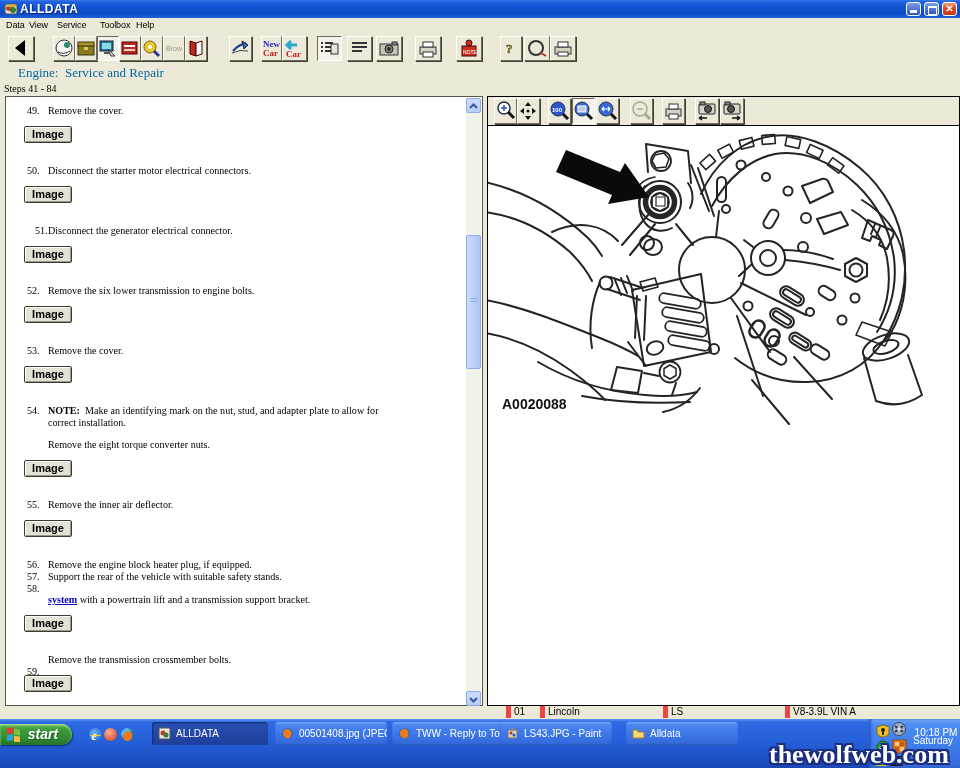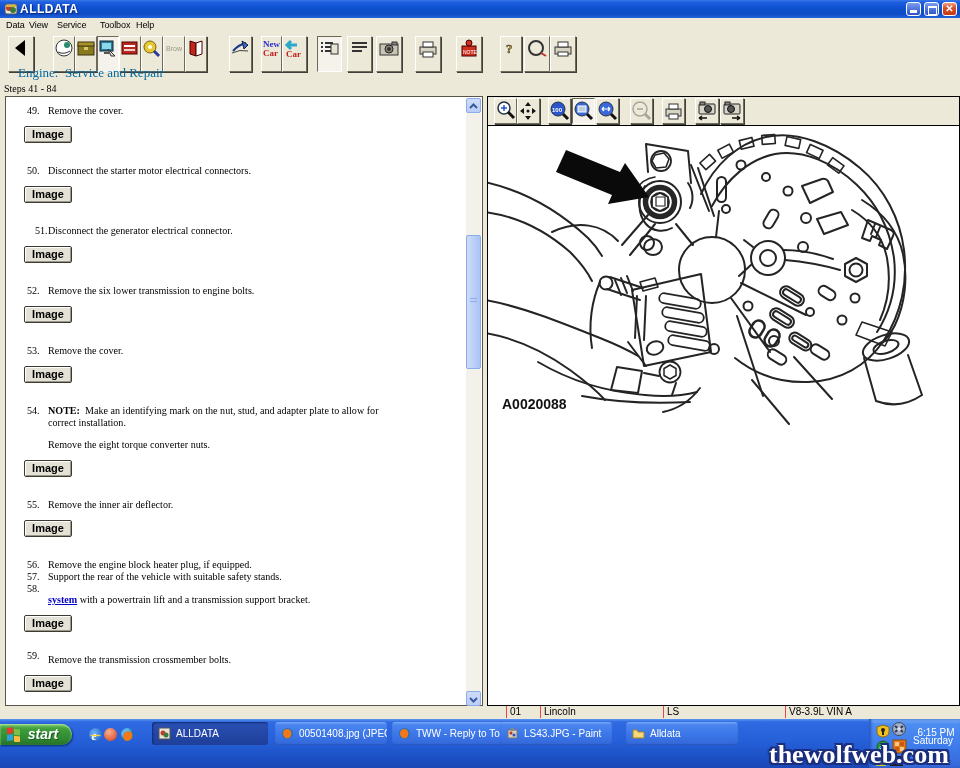--- a/index.html
+++ b/index.html
@@ -11,21 +11,21 @@
     background:linear-gradient(180deg,#3a77e8 0%,#1e5fe0 12%,#0f51cf 45%,#0d4cc4 75%,#2261dd 100%);}
   #titletext{left:20px;top:2px;color:#fff;font-weight:bold;font-size:12px;letter-spacing:0.5px;
     text-shadow:1px 1px 1px #08257a;}
   .winbtn{top:2px;width:15px;height:14px;border-radius:3px;border:1px solid #fff;
     box-sizing:border-box;color:#fff;font-size:10px;line-height:11px;text-align:center;}
   
   #menubar{left:0;top:18px;width:960px;height:14px;background:#ECE9D8;font-size:9px;letter-spacing:-0.1px;color:#000;}
   #menubar span{position:absolute;top:2px;}
   
   #toolbar{left:0;top:32px;width:960px;height:32px;background:#ECE9D8;}
-  .tbtn{position:absolute;top:4px;height:36px;background:#ECE9D8;
+  .tbtn{position:absolute;top:4px;height:25px;background:#ECE9D8;
     border:1px solid;border-color:#fff #6d6a5a #6d6a5a #fff;box-shadow:1px 1px 0 #40403a;
     box-sizing:border-box;}
   
   #hdr1{left:18px;top:65px;font-family:"Liberation Serif",serif;font-size:13px;color:#0369a1;}
   #hdr2{left:4px;top:83px;font-family:"Liberation Serif",serif;font-size:10px;color:#000;}
   
   #lpanel{left:5px;top:96px;width:478px;height:610px;background:#fff;
     border:1px solid #58554a;box-sizing:border-box;}
   .step{position:absolute;font-family:"Liberation Serif",serif;font-size:10.1px;color:#000;white-space:nowrap;}
   .num{position:absolute;font-family:"Liberation Serif",serif;font-size:10.1px;color:#000;}
@@ -38,21 +38,21 @@
     border:1px solid #8cabe8;border-radius:2px;box-sizing:border-box;color:#35569b;}
   #sthumb{position:absolute;left:0px;top:137px;width:15px;height:134px;
     background:linear-gradient(90deg,#cddcfb,#abc4f5);border:1px solid #8cabe8;border-radius:2px;box-sizing:border-box;}
   
   #rpanel{left:487px;top:96px;width:473px;height:610px;background:#fff;border:1px solid #000;box-sizing:border-box;}
   #rtoolbar{position:absolute;left:0;top:0;width:471px;height:28px;background:#ECE9D8;border-bottom:1px solid #000;}
   .rbtn{position:absolute;top:1px;height:26px;background:#ECE9D8;
     border:1px solid;border-color:#fff #6d6a5a #6d6a5a #fff;box-shadow:1px 1px 0 #40403a;box-sizing:border-box;}
   
   #statusbar{left:0;top:705px;width:960px;height:14px;background:#ECE9D8;font-size:10px;color:#000;}
-  .sseg{position:absolute;top:0;height:13px;border-left:1px solid #ef4444;padding-left:3px;line-height:13px;}
+  .sseg{position:absolute;top:0;height:13px;border-left:5px solid #ef4444;padding-left:3px;line-height:13px;}
   
   #taskbar{left:0;top:719px;width:960px;height:49px;
     background:linear-gradient(180deg,#5c96f2 0%,#2f6ae2 6%,#2560d8 45%,#1c4fc4 80%,#1a47b5 100%);}
   #startbtn{left:0px;top:5px;width:72px;height:21px;border-radius:0 11px 11px 0;
     background:linear-gradient(180deg,#6fbf5e 0%,#3f9c3c 25%,#2f8a31 70%,#276f2a 100%);
     box-shadow:inset 0 1px 2px #b5e8a5, 1px 1px 2px #0a2d73;
     color:#fff;font-style:italic;font-weight:bold;font-size:14px;line-height:20px;text-align:center;
     text-shadow:1px 1px 1px #1c5a1e;}
   .qicon{position:absolute;top:9px;width:13px;height:13px;border-radius:7px;}
   .taskb{position:absolute;top:3px;height:23px;border-radius:3px;box-sizing:border-box;
@@ -215,21 +215,21 @@
   <div class="num" style="left:21px;top:402px;">55.</div>
     <div class="step" style="left:42px;top:402px;">Remove the inner air deflector.</div>
   <div class="imgbtn" style="top:423px;">Image</div>
   <div class="num" style="left:21px;top:462px;">56.</div>
     <div class="step" style="left:42px;top:462px;">Remove the engine block heater plug, if equipped.</div>
   <div class="num" style="left:21px;top:474px;">57.</div>
     <div class="step" style="left:42px;top:474px;">Support the rear of the vehicle with suitable safety stands.</div>
   <div class="num" style="left:21px;top:486px;">58.</div>
   <div class="step" style="left:42px;top:497px;"><b style="color:#0000c8;text-decoration:underline;">system</b> with a powertrain lift and a transmission support bracket.</div>
   <div class="imgbtn" style="top:518px;">Image</div>
-  <div class="num" style="left:21px;top:553px;">59.</div>
+  <div class="num" style="left:21px;top:569px;">59.</div>
     <div class="step" style="left:42px;top:557px;">Remove the transmission crossmember bolts.</div>
   <div class="imgbtn" style="top:578px;">Image</div>
   <div id="sbar">
     <div class="sbtn" style="top:0;"><svg width="13" height="13">
           <path d="M3 8 L6.5 4.5 L10 8" stroke="#3a5a9e" stroke-width="2" fill="none"></path>
         </svg></div>
     <div id="sthumb">
         <div style="margin:62px auto 0;width:7px;border-top:1px solid #8cabe8;border-bottom:1px solid #8cabe8;height:2px;"></div>
       </div>
     <div class="sbtn" style="top:593px;"><svg width="13" height="13">
@@ -508,17 +508,17 @@
         <rect x="8" y="3" width="4" height="4" fill="#c85a10"></rect>
         <rect x="3" y="8" width="4" height="4" fill="#c85a10"></rect>
         <rect x="8" y="8" width="4" height="4" fill="#f8c888"></rect>
       </svg>
     <svg class="abs" style="left:7px;top:37px;" width="12" height="10">
         <rect x="0" y="0" width="10" height="10" fill="#c8c832"></rect>
       </svg>
     <svg class="abs" style="left:21px;top:37px;" width="14" height="10">
         <rect x="0" y="0" width="13" height="10" fill="#1a1a1a"></rect>
       </svg>
-    <div class="abs" style="left:44px;top:8px;width:46px;text-align:center;">6:15 PM</div>
+    <div class="abs" style="left:44px;top:8px;width:46px;text-align:center;">10:18 PM</div>
     <div class="abs" style="left:44px;top:16px;width:46px;text-align:left;">Saturday</div>
   </div>
 </div>
 <div class="abs" id="wolf">thewolfweb.com</div>
 
 </body></html>

